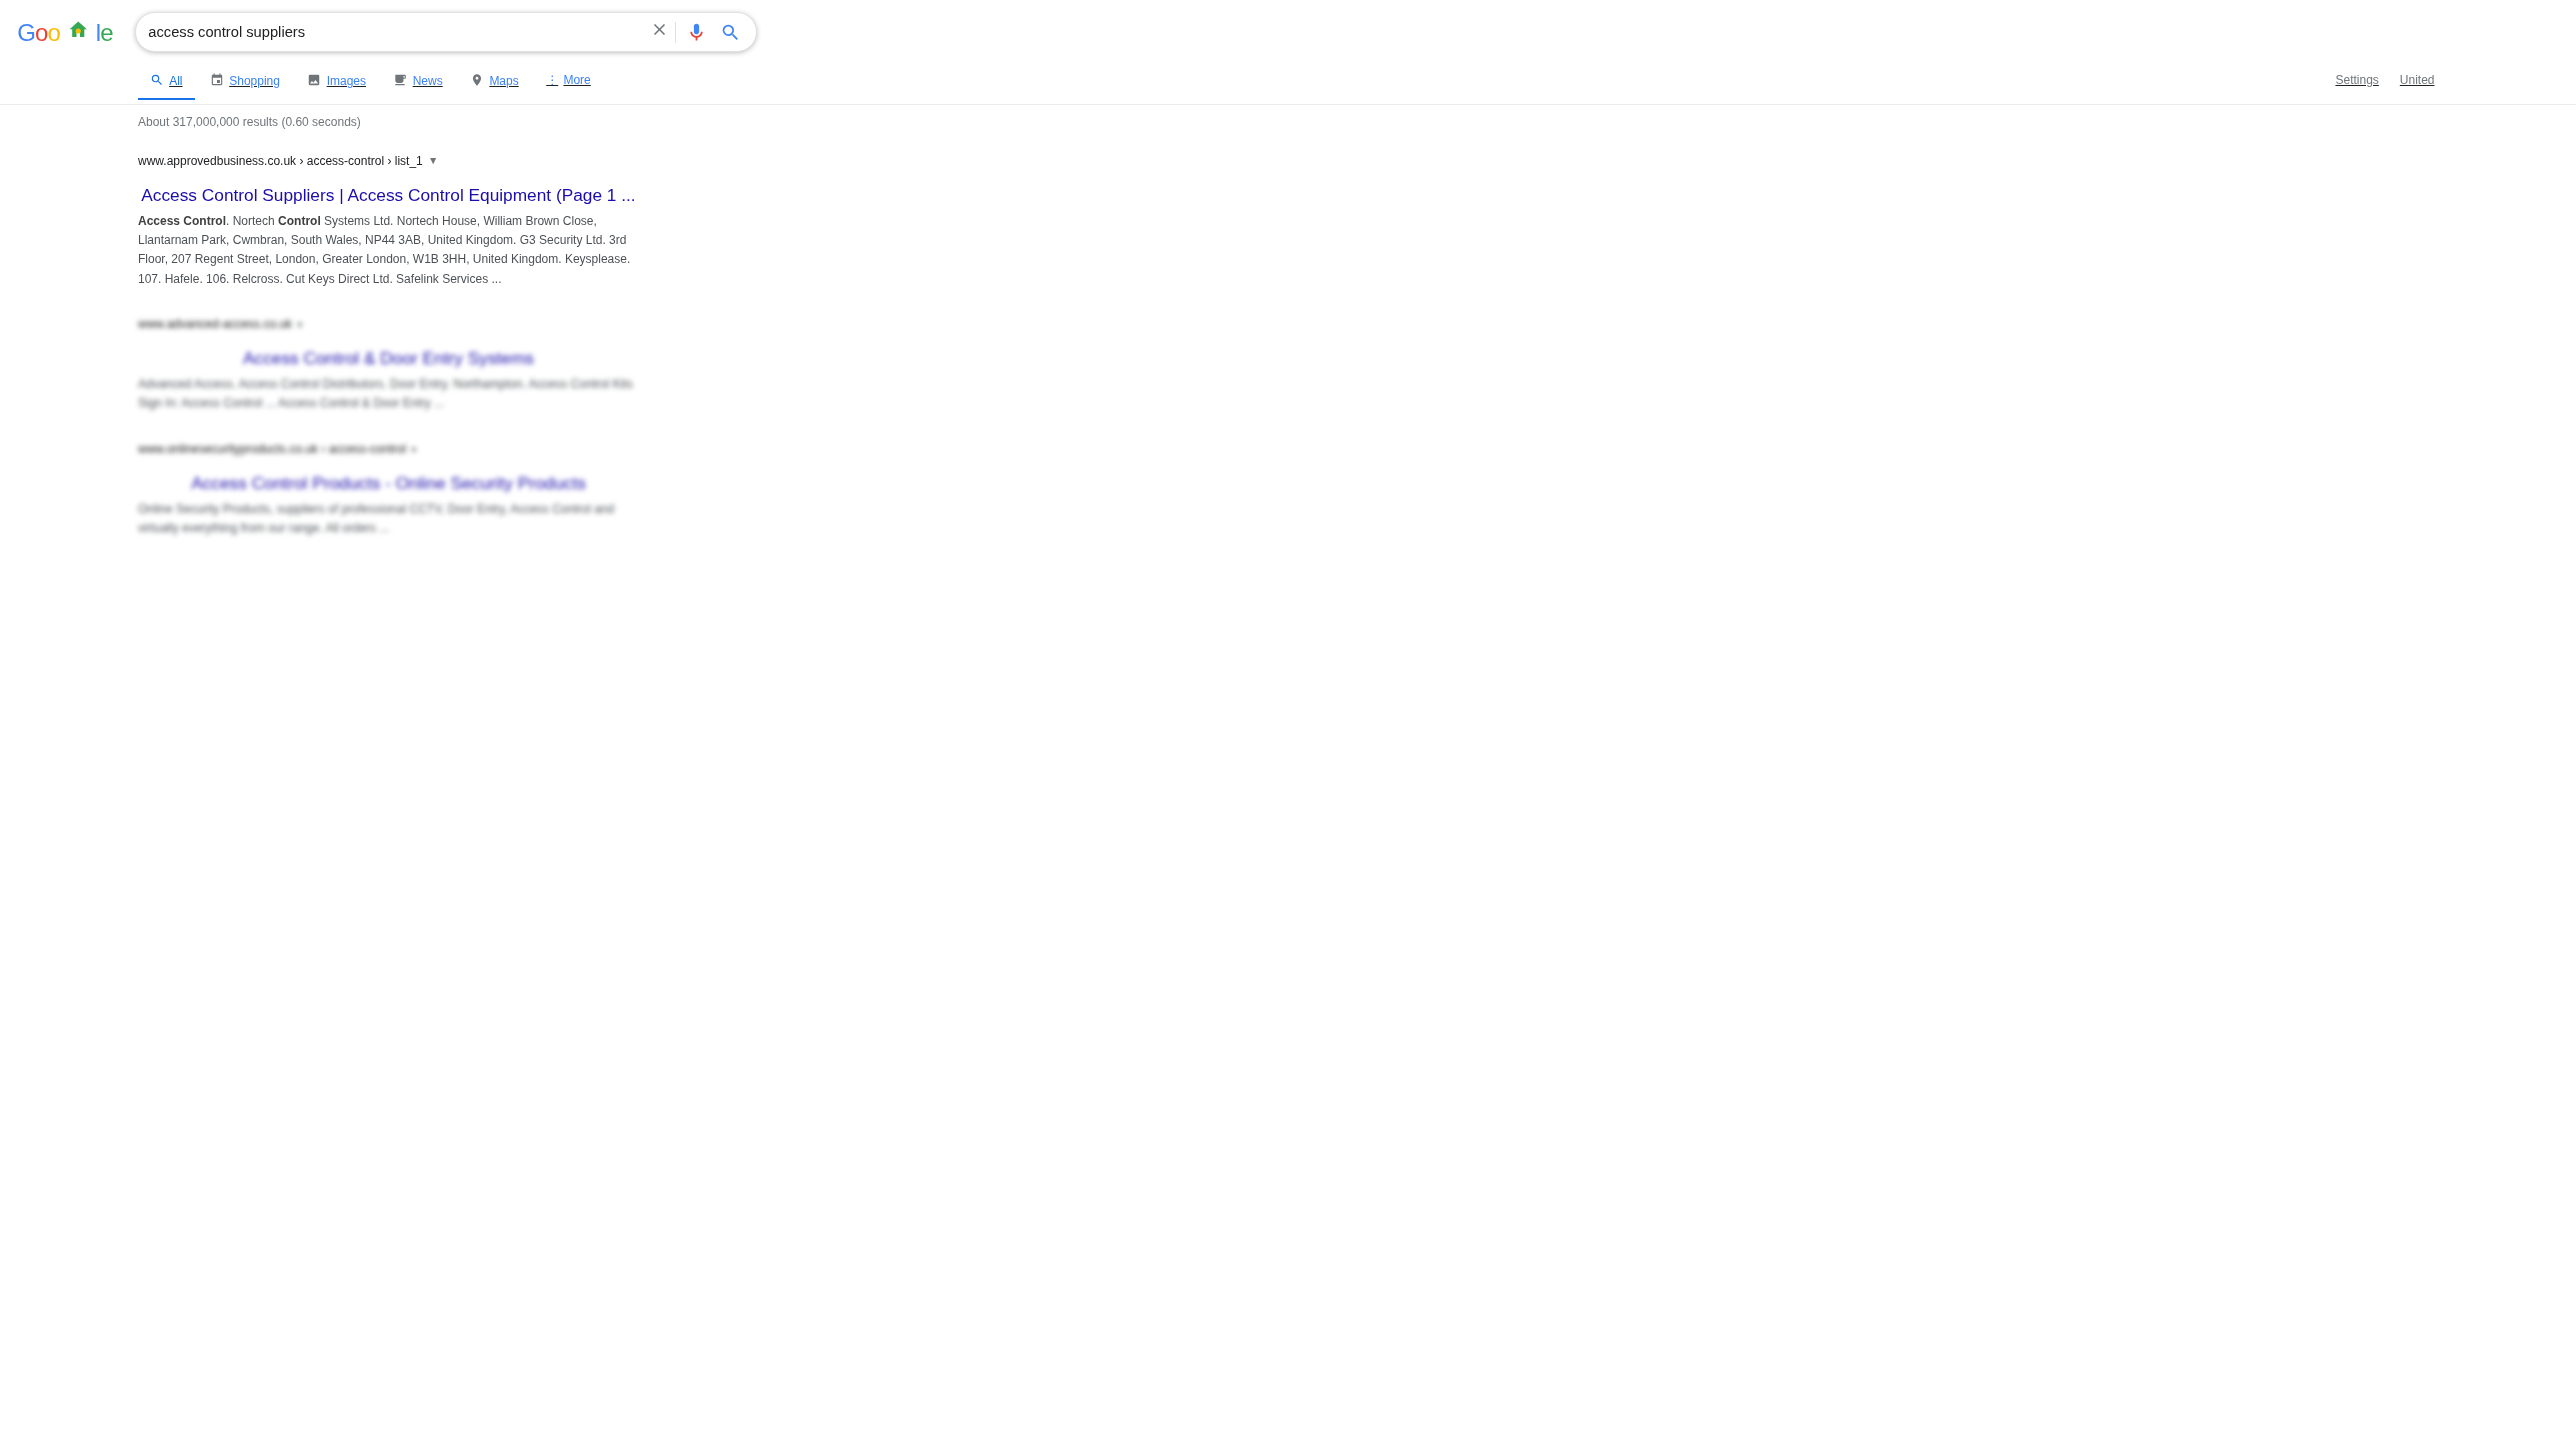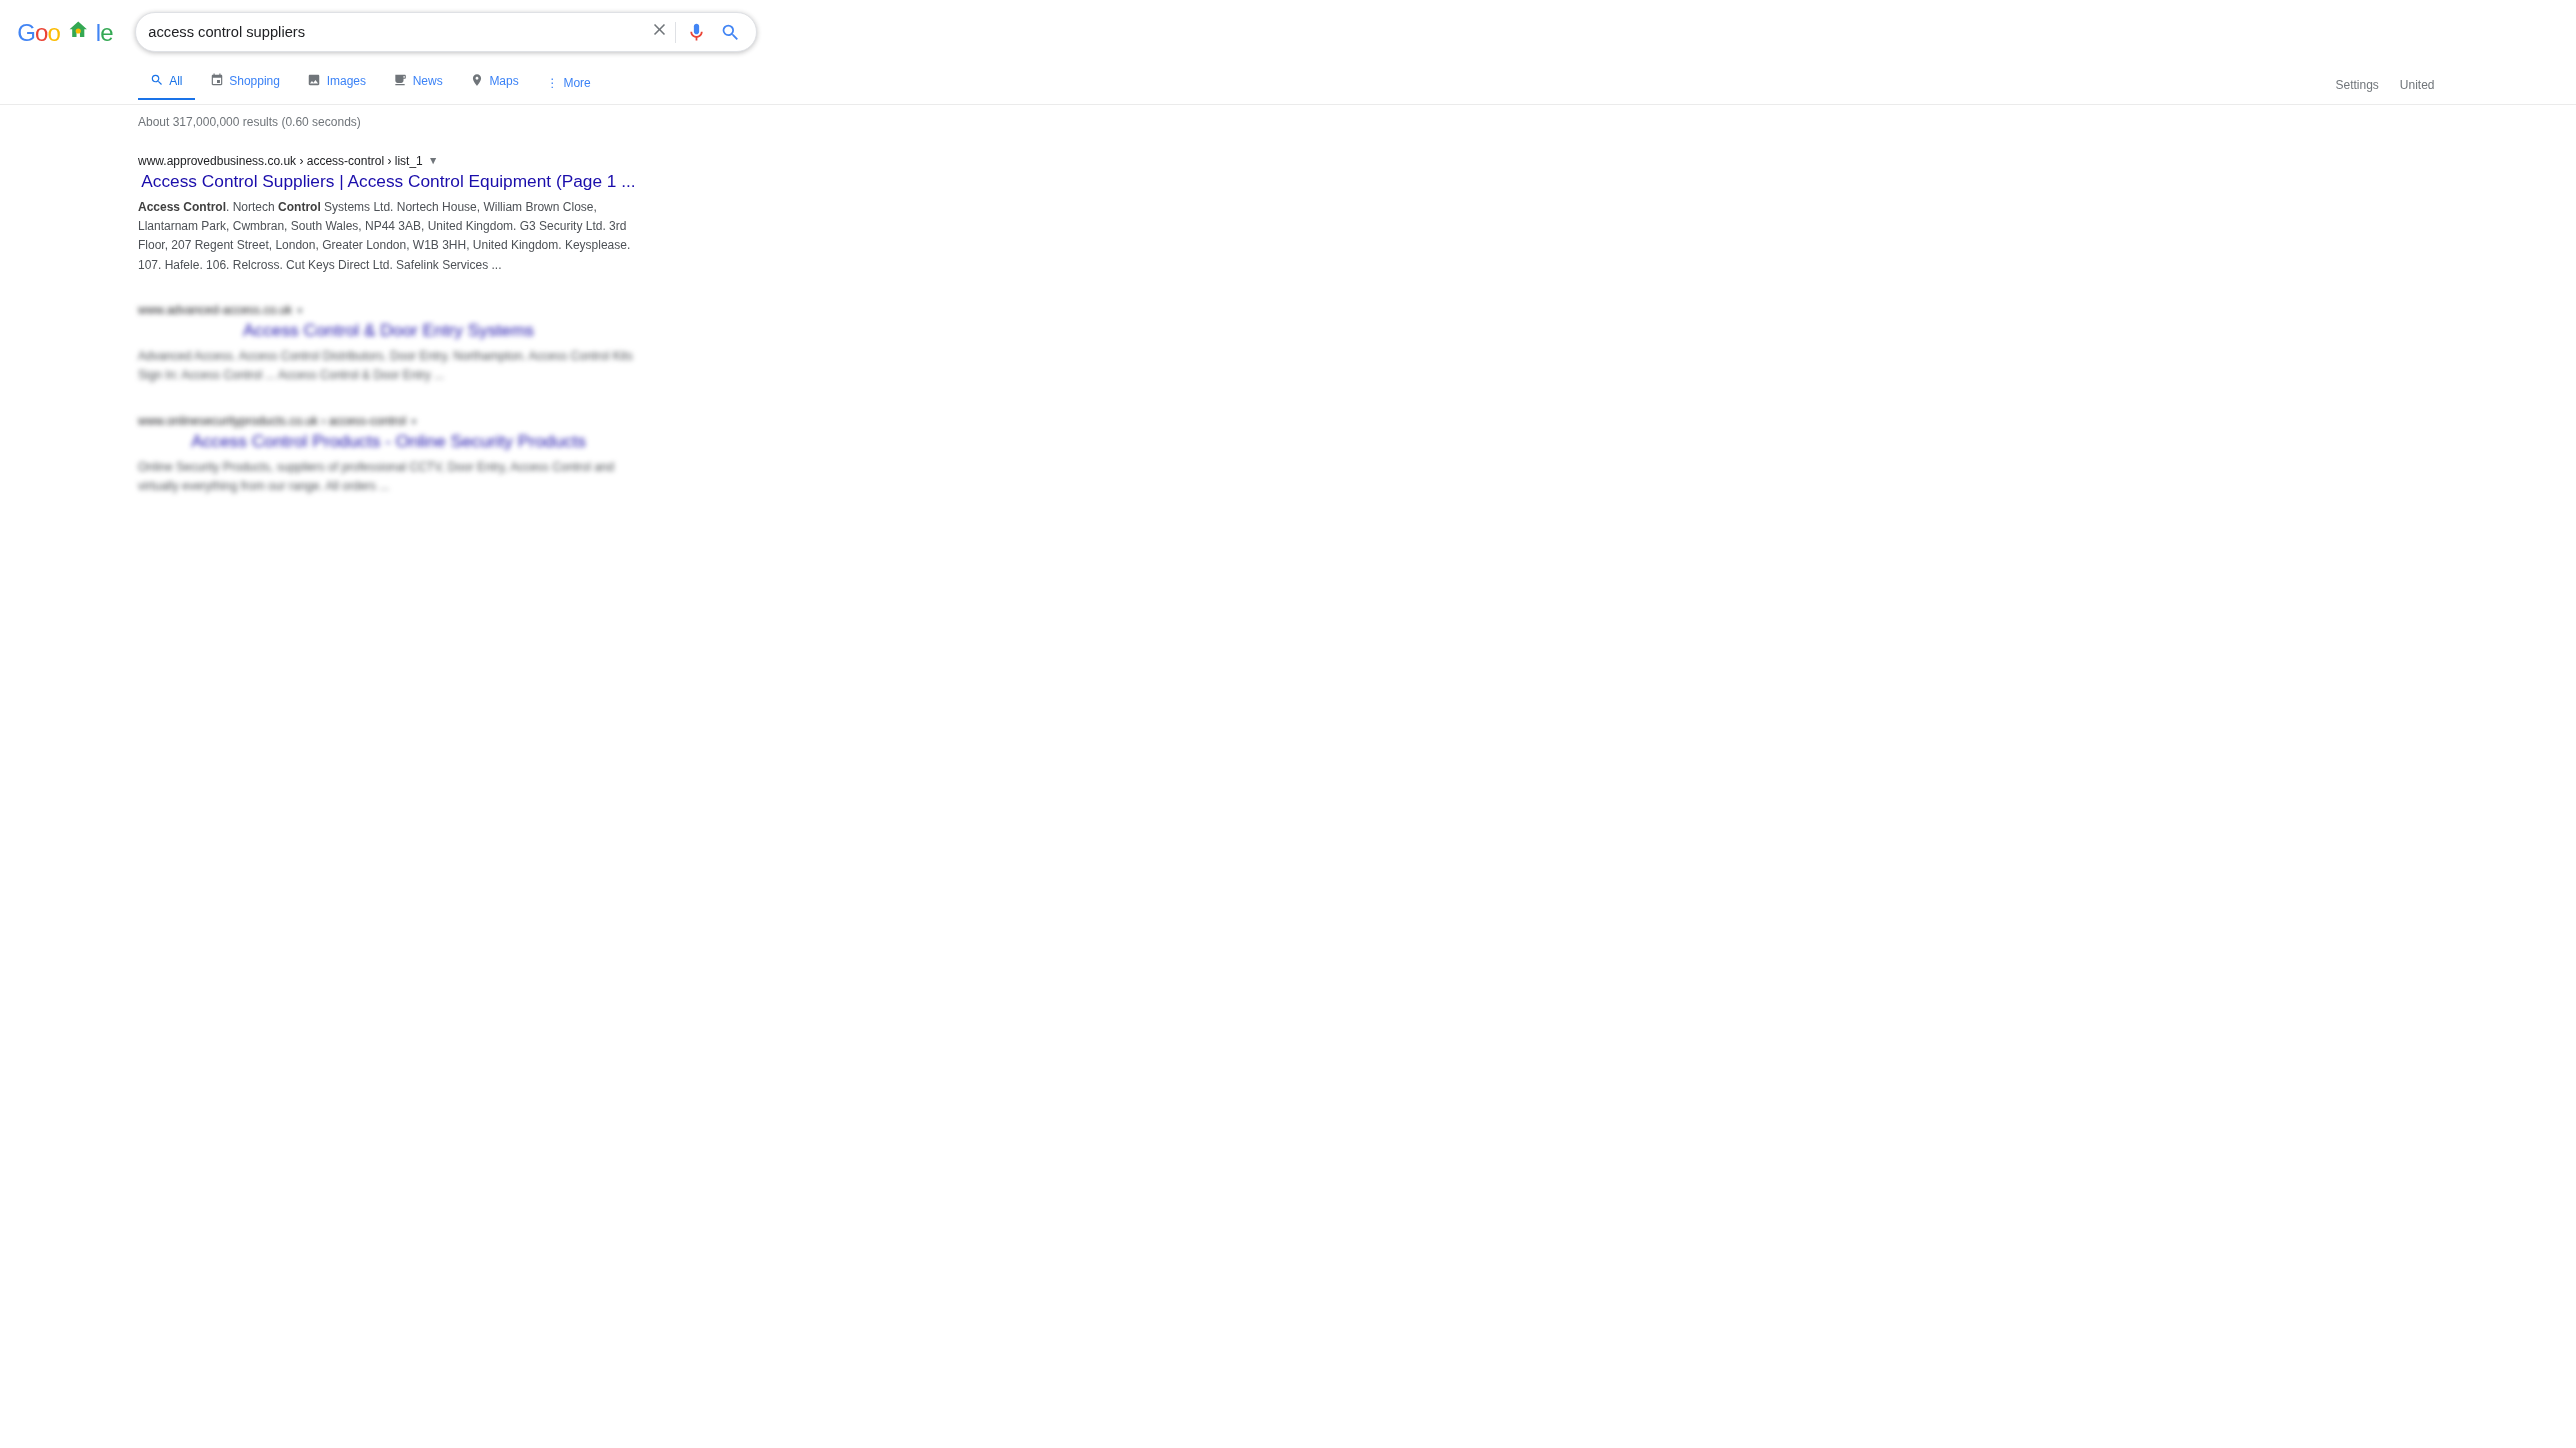--- a/index.html
+++ b/index.html
@@ -80,24 +80,25 @@
       color: #70757a;
       font-size: 17.3px;
       cursor: pointer;
       background: none;
       border: none;
     }
 
     
     .nav-tabs {
       display: flex;
-      align-items: flex-end;
+      align-items: flex-start;
       padding: 3.5px 138px;
       border-bottom: 0.9px solid #ebebeb;
       gap: 3.5px;
+      text-decoration: underline;
     }
     .nav-tab {
       display: flex;
       align-items: center;
       gap: 5.2px;
       padding: 8.6px 12px;
       font-size: 12px;
       color: #3b82f6;
       cursor: pointer;
       border-bottom: 2.6px solid transparent;
@@ -134,21 +135,21 @@
     }
 
     
     .result-item {
       padding: 14px 0;
     }
     .result-url-row {
       display: flex;
       align-items: center;
       gap: 5.2px;
-      margin-bottom: 1px;
+      margin-bottom: 15px;
     }
     .result-url {
       font-size: 12px;
       color: #202124;
     }
     .result-url-dropdown {
       font-size: 10.4px;
       color: #70757a;
       cursor: pointer;
     }

